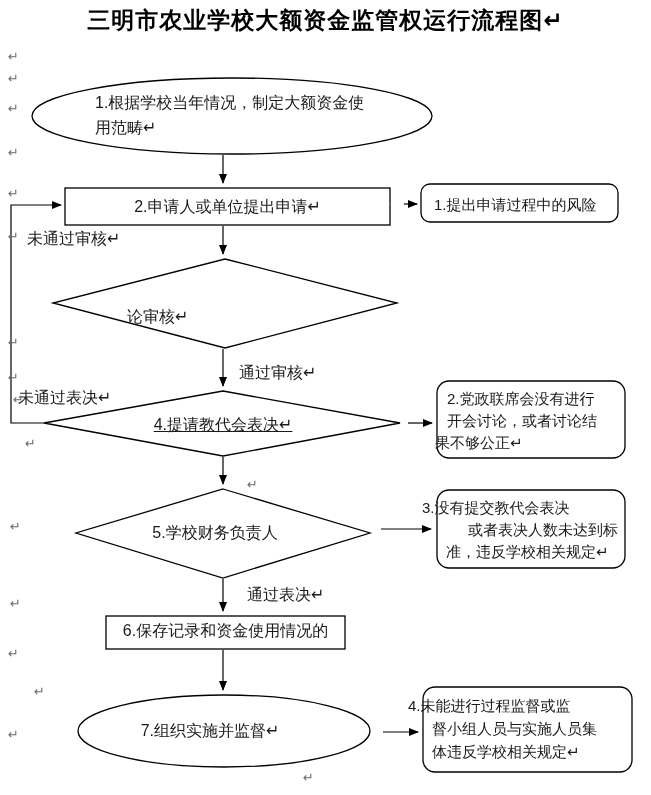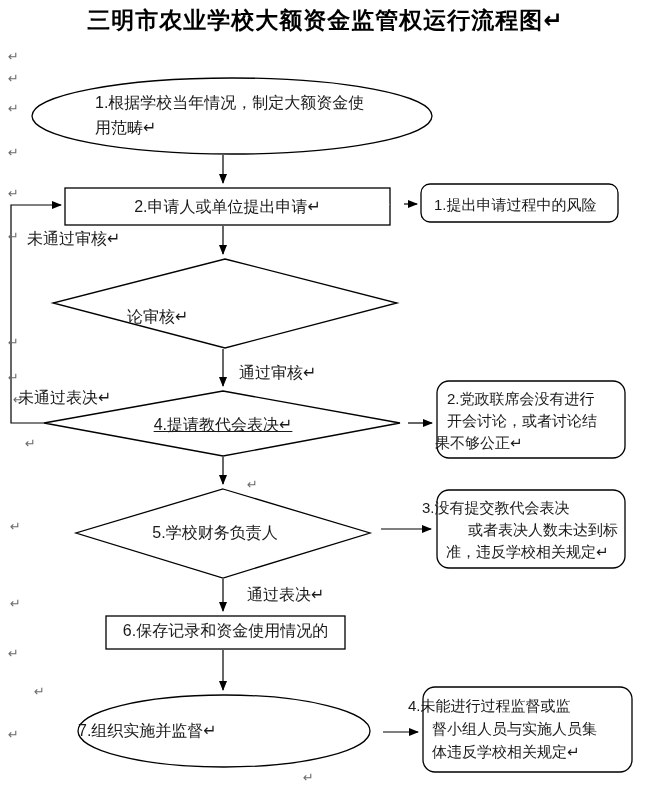--- a/index.html
+++ b/index.html
@@ -87,21 +87,21 @@
   <div class="txt" style="left:18px;top:387px;">未通过表决↵</div>
 
   <div class="txt" style="left:63px;top:414px;width:320px;text-align:center;text-decoration:underline;">4.提请教代会表决↵</div>
 
   <div class="txt" style="left:55px;top:522px;width:320px;text-align:center;">5.学校财务负责人</div>
 
   <div class="txt" style="left:247px;top:584px;">通过表决↵</div>
 
   <div class="txt" style="left:106px;top:620px;width:239px;text-align:center;">6.保存记录和资金使用情况的</div>
 
-  <div class="txt" style="left:78px;top:720px;width:264px;text-align:left;">7.组织实施并监督↵</div>
+  <div class="txt" style="left:78px;top:720px;width:264px;text-align:center;">7.组织实施并监督↵</div>
 
   <div class="txt riskline" style="left:434px;top:194px;">1.提出申请过程中的风险</div>
 
   <div class="txt riskline" style="left:447px;top:388px;">2.党政联席会没有进行</div>
   <div class="txt riskline" style="left:447px;top:410px;">开会讨论，或者讨论结</div>
   <div class="txt riskline" style="left:435px;top:432px;">果不够公正↵</div>
 
   <div class="txt riskline" style="left:422px;top:497px;">3.没有提交教代会表决</div>
   <div class="txt riskline" style="left:468px;top:519px;">或者表决人数未达到标</div>
   <div class="txt riskline" style="left:446px;top:541px;">准，违反学校相关规定↵</div>

